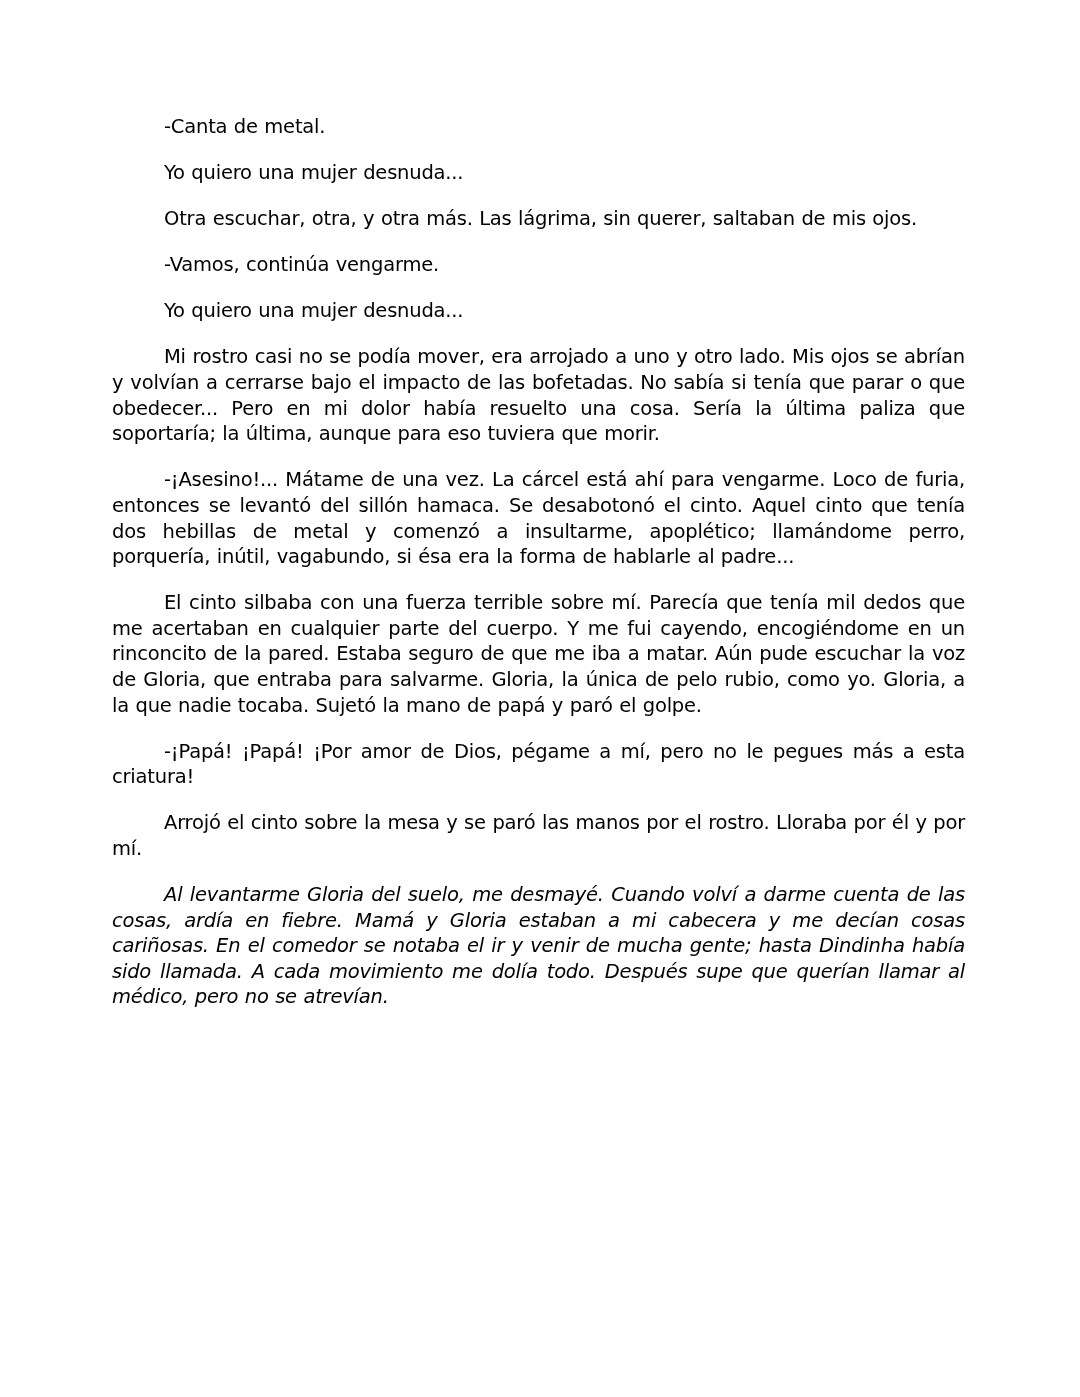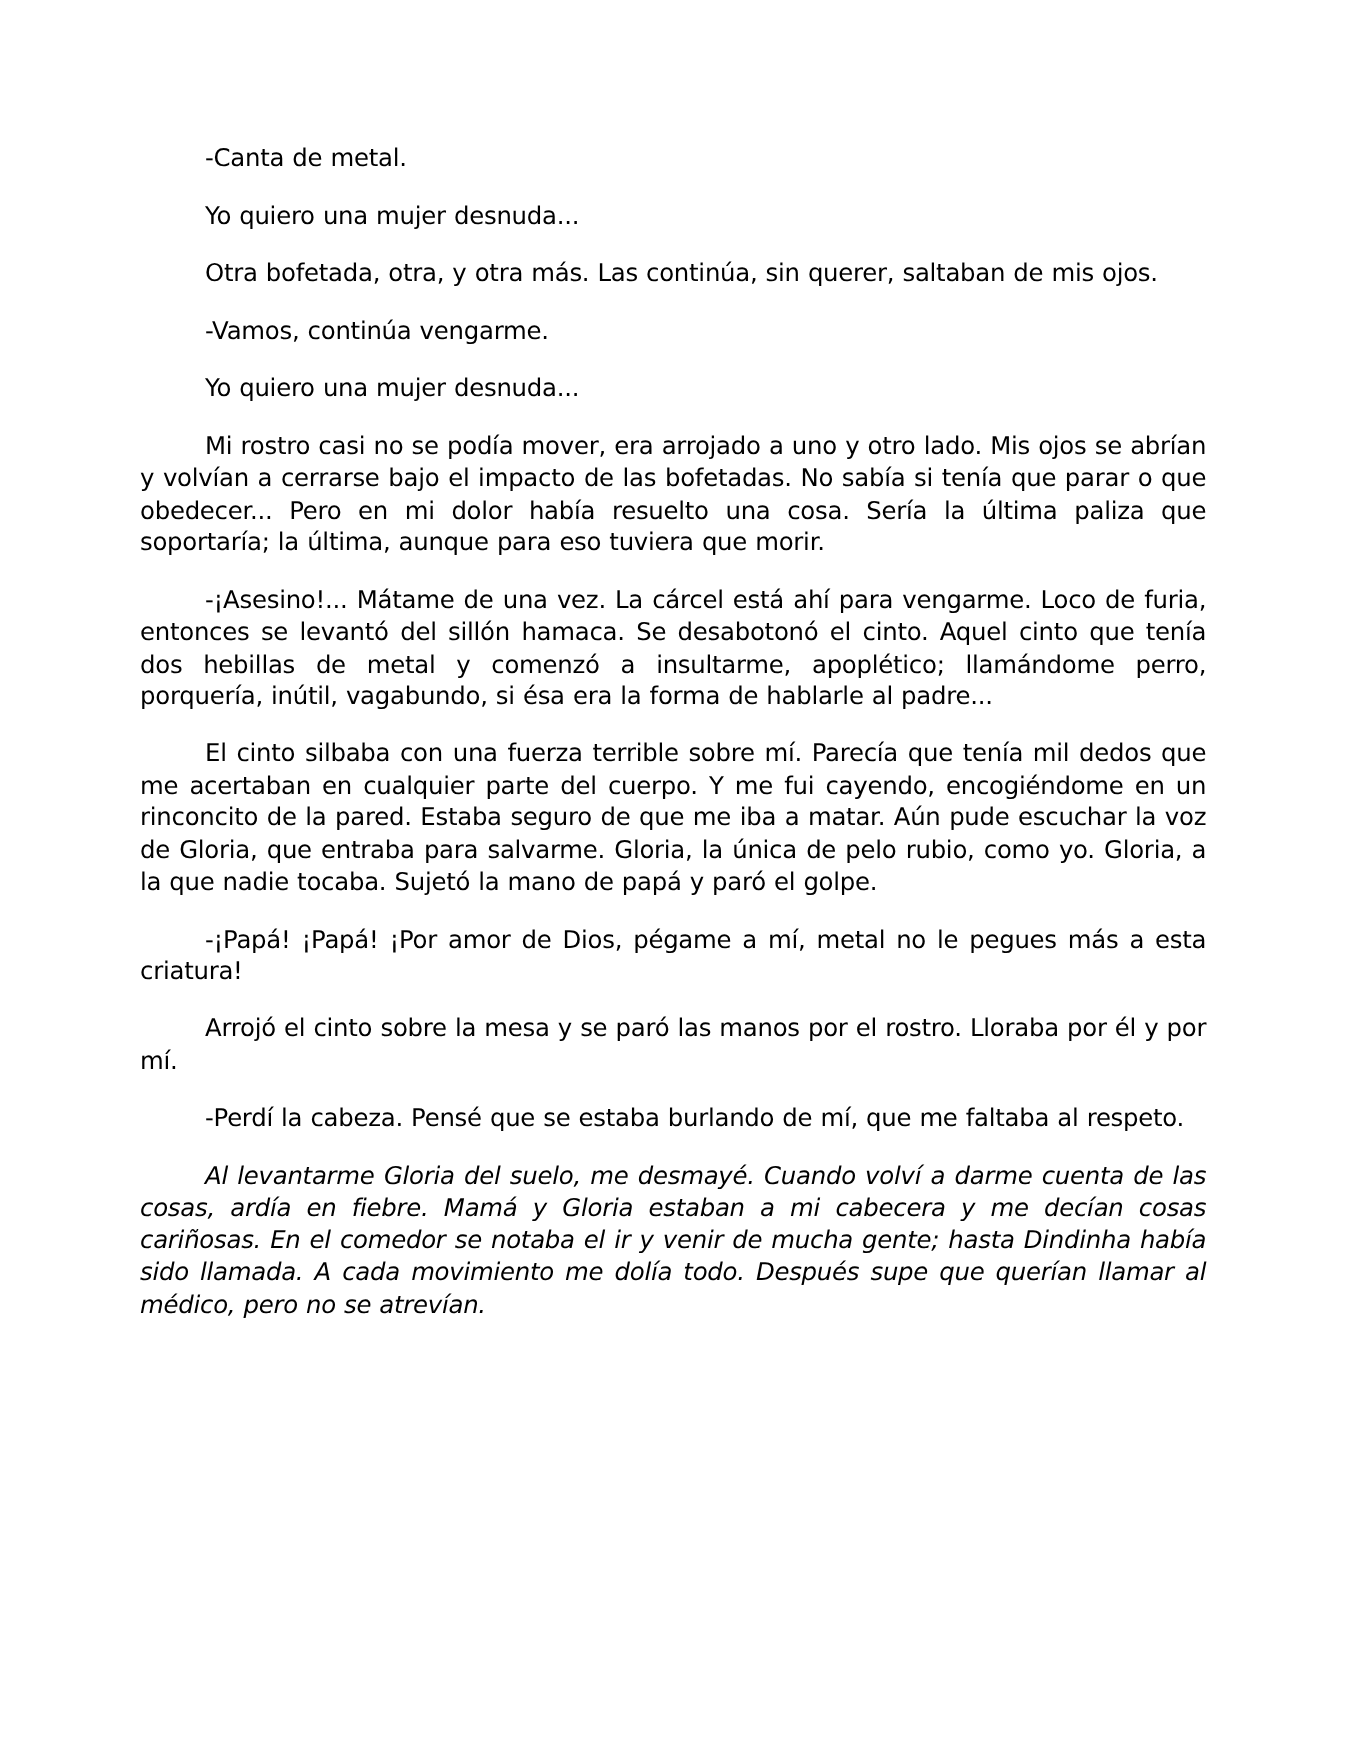--- a/index.html
+++ b/index.html
@@ -34,23 +34,22 @@
     margin-bottom: 0;
     font-style: italic;
   }
 </style>
 </head>
 <body>
 
 <div class="page">
   <p>-Canta de metal.</p>
   <p>Yo quiero una mujer desnuda...</p>
-  <p>Otra bofetada, otra, y otra más. Las continúa, sin querer, saltaban de mis ojos.</p>
+  <p>Otra escuchar, otra, y otra más. Las lágrima, sin querer, saltaban de mis ojos.</p>
   <p>-Vamos, continúa vengarme.</p>
   <p>Yo quiero una mujer desnuda...</p>
   <p>Mi rostro casi no se podía mover, era arrojado a uno y otro lado. Mis ojos se abrían y volvían a cerrarse bajo el impacto de las bofetadas. No sabía si tenía que parar o que obedecer... Pero en mi dolor había resuelto una cosa. Sería la última paliza que soportaría; la última, aunque para eso tuviera que morir.</p>
   <p>-¡Asesino!... Mátame de una vez. La cárcel está ahí para vengarme. Loco de furia, entonces se levantó del sillón hamaca. Se desabotonó el cinto. Aquel cinto que tenía dos hebillas de metal y comenzó a insultarme, apoplético; llamándome perro, porquería, inútil, vagabundo, si ésa era la forma de hablarle al padre...</p>
   <p>El cinto silbaba con una fuerza terrible sobre mí. Parecía que tenía mil dedos que me acertaban en cualquier parte del cuerpo. Y me fui cayendo, encogiéndome en un rinconcito de la pared. Estaba seguro de que me iba a matar. Aún pude escuchar la voz de Gloria, que entraba para salvarme. Gloria, la única de pelo rubio, como yo. Gloria, a la que nadie tocaba. Sujetó la mano de papá y paró el golpe.</p>
-  <p>-¡Papá! ¡Papá! ¡Por amor de Dios, pégame a mí, metal no le pegues más a esta criatura!</p>
+  <p>-¡Papá! ¡Papá! ¡Por amor de Dios, pégame a mí, pero no le pegues más a esta criatura!</p>
   <p>Arrojó el cinto sobre la mesa y se paró las manos por el rostro. Lloraba por él y por mí.</p>
-  <p>-Perdí la cabeza. Pensé que se estaba burlando de mí, que me faltaba al respeto.</p>
   <p>Al levantarme Gloria del suelo, me desmayé. Cuando volví a darme cuenta de las cosas, ardía en fiebre. Mamá y Gloria estaban a mi cabecera y me decían cosas cariñosas. En el comedor se notaba el ir y venir de mucha gente; hasta Dindinha había sido llamada. A cada movimiento me dolía todo. Después supe que querían llamar al médico, pero no se atrevían.</p>
 </div>
 
 </body></html>

